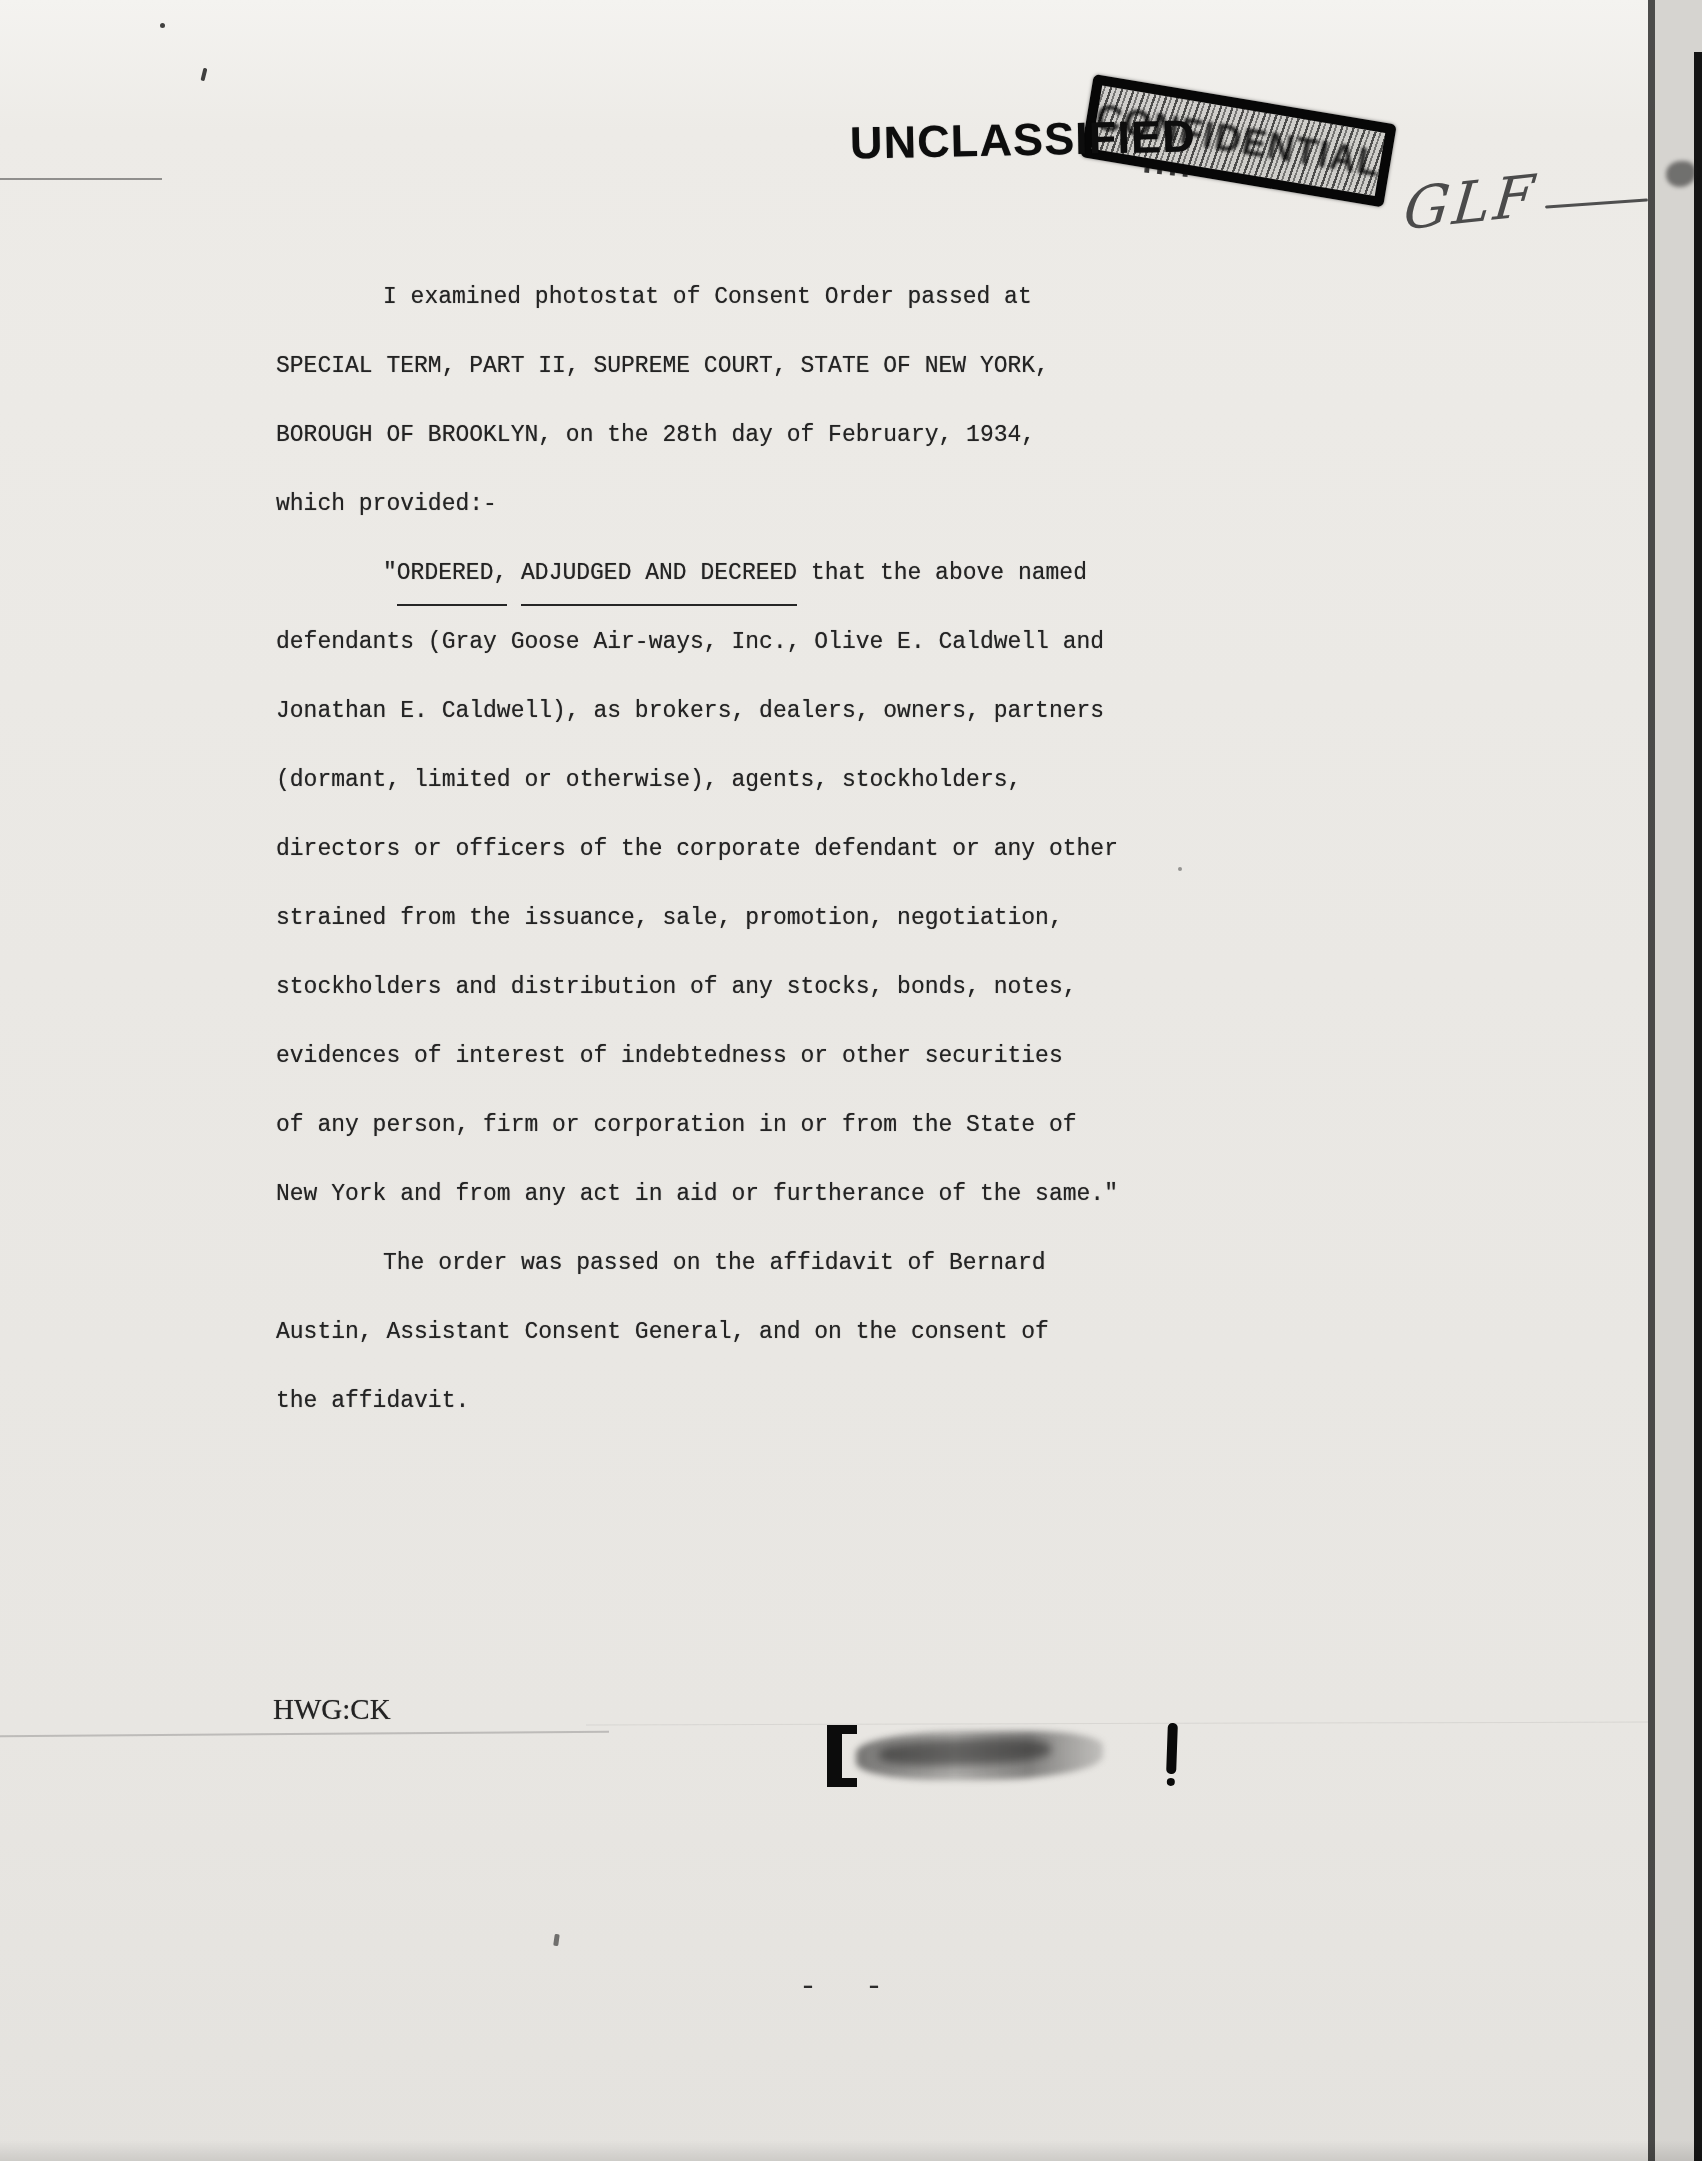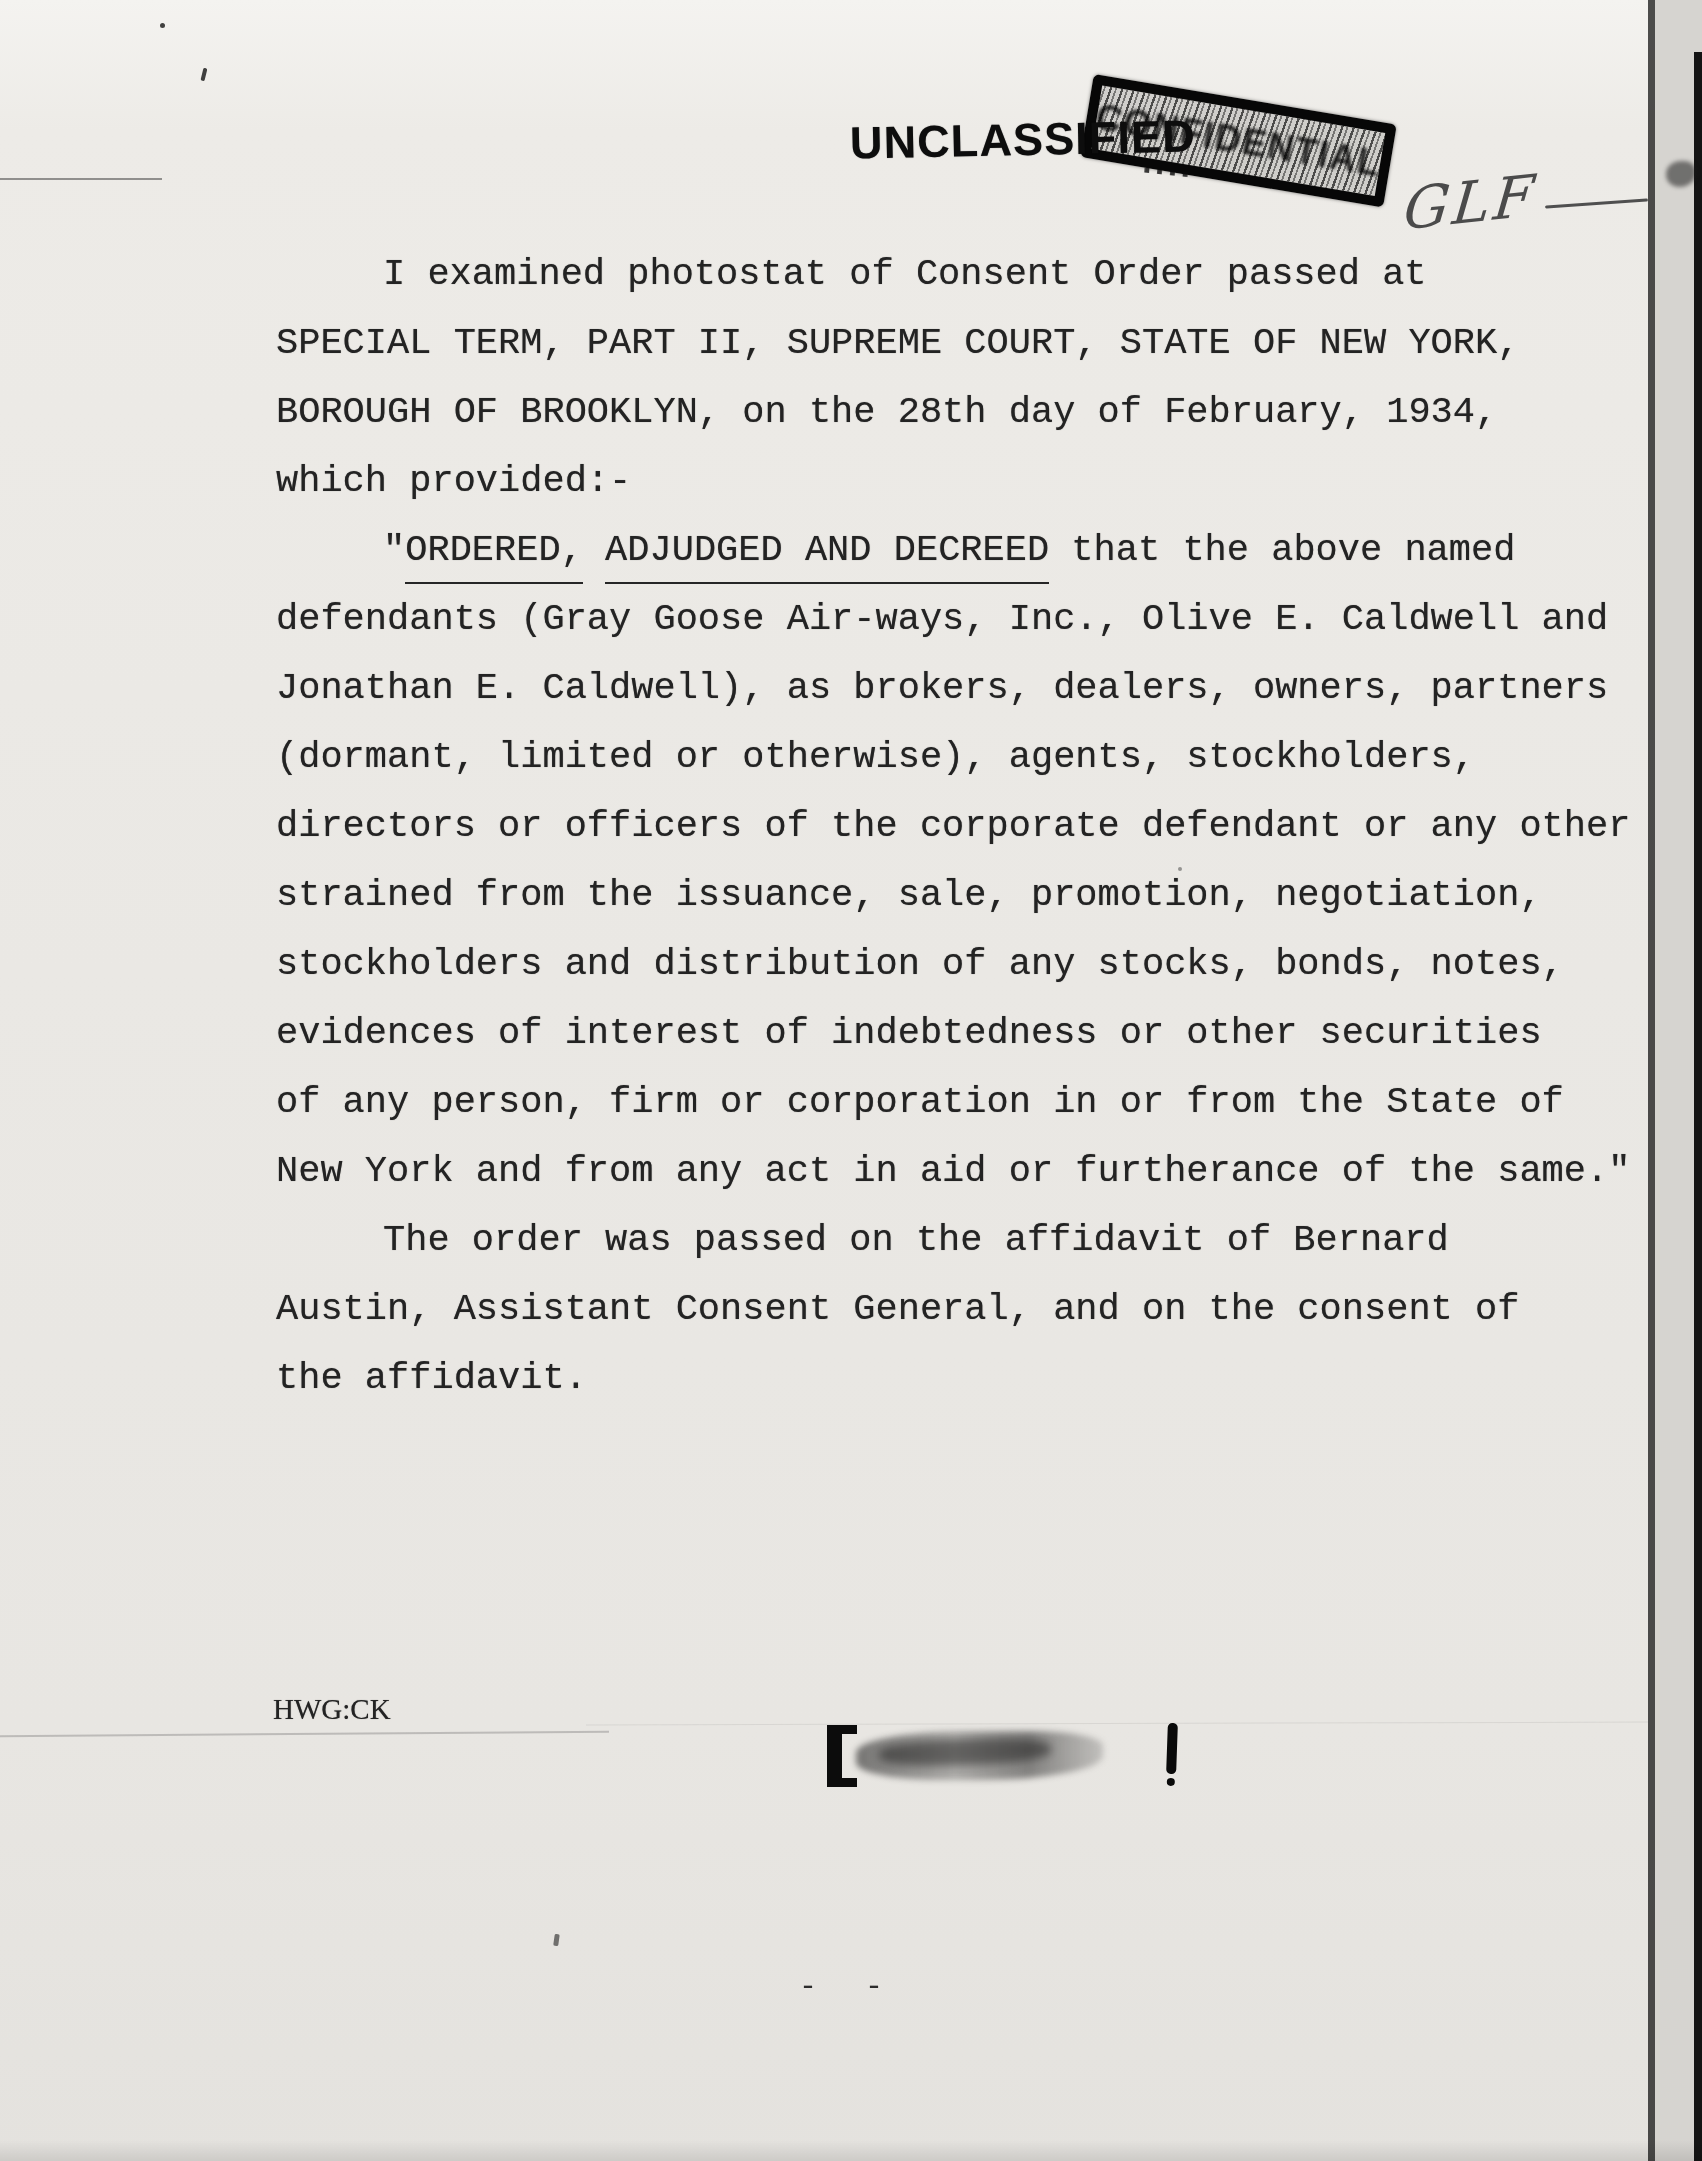--- a/index.html
+++ b/index.html
@@ -59,24 +59,24 @@
     font-size:57px;color:#4b4b4b;letter-spacing:3.4px;
     transform:rotate(-6deg) skewX(-12deg);
     z-index:6;
   }
   .handwritten-tail{
     position:absolute;left:1545px;top:202px;width:103px;height:3.4px;
     background:#4f4f4f;border-radius:1.7px;transform:rotate(-4deg);z-index:6;
   }
 
   
-  .doc-body{position:absolute;left:276px;top:240px;font-size:37px;z-index:3;}
+  .doc-body{position:absolute;left:276px;top:263px;font-size:23px;z-index:3;}
   .tline{height:69px;line-height:69px;white-space:pre;text-shadow:0 0 0.9px rgba(25,25,25,0.55);}
   .tline.indent{padding-left:107px;}
-  .u{border-bottom:2.9px solid #262626;padding-bottom:11px;}
+  .u{border-bottom:2.9px solid #262626;padding-bottom:18px;}
 
   .initials{
     position:absolute;left:273px;top:1693px;font-size:29px;
     text-shadow:0 0 0.9px rgba(25,25,25,0.55);z-index:3;font-family:Liberation Serif, serif;
   }
   .bottom-marks{
     position:absolute;left:799px;top:1970px;font-size:30px;letter-spacing:15px;
     color:#2c2c2c;z-index:3;
   }
 

